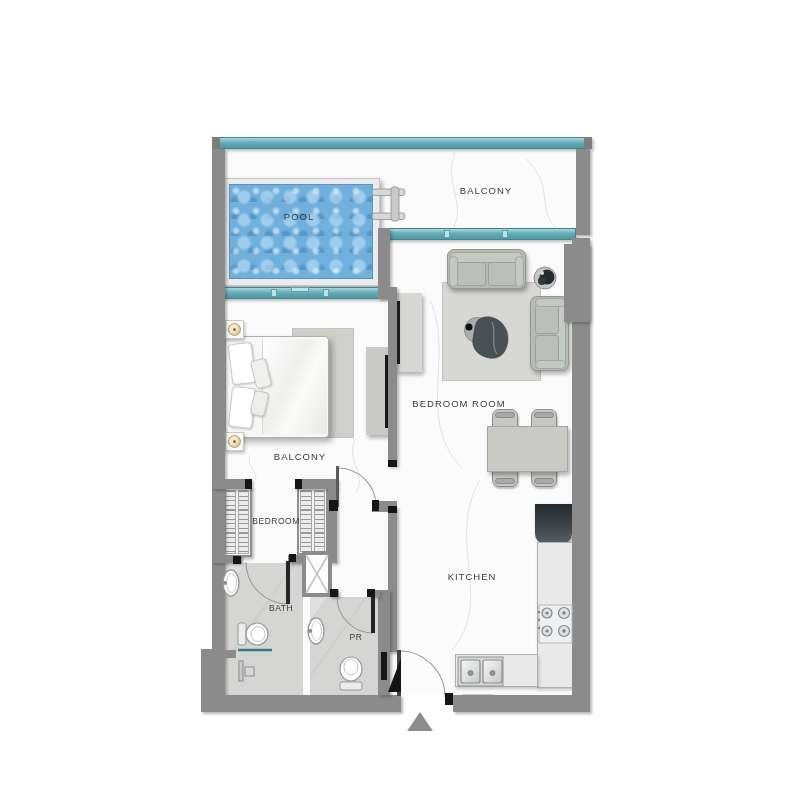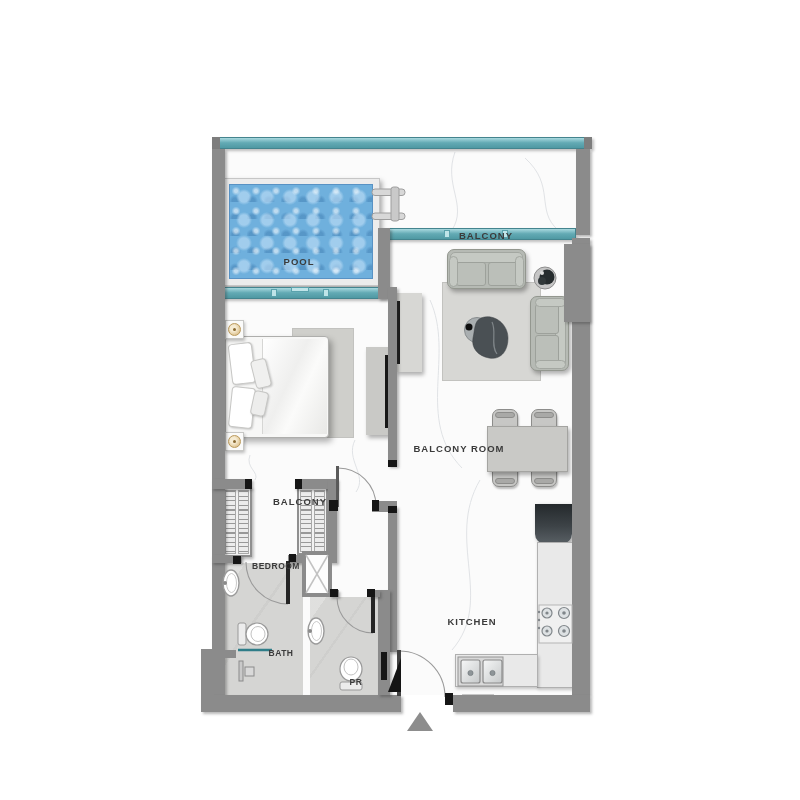--- a/index.html
+++ b/index.html
@@ -48,21 +48,21 @@
   .fridge{position:absolute;background:linear-gradient(180deg,var(--fridge-dark) 0%,#3d4347 55%,#596065 100%);
           border-radius:0 0 10px 10px;box-shadow:2px 2px 4px rgba(0,0,0,.35);}
   .chair{position:absolute;background:#c7c7c5;border:1px solid #8d8d8b;border-radius:7px 7px 3px 3px;
          box-shadow:1px 2px 2px rgba(0,0,0,.25);}
   .chair .bar{position:absolute;left:2px;right:2px;top:2px;height:4px;background:#a9a9a7;border-radius:3px;border:1px solid #8d8d8b;}
   .chair.flip{border-radius:3px 3px 7px 7px;}
   .chair.flip .bar{top:auto;bottom:2px;}
   .table{position:absolute;background:#c9c9c6;border:1px solid #a4a4a1;box-shadow:2px 3px 4px rgba(0,0,0,.3);}
   .whiterect{position:absolute;background:#ffffff;border:1px solid #c9c9c9;box-sizing:border-box;}
   .lbl{position:absolute;transform:translate(-50%,-50%);font-size:9.5px;letter-spacing:1px;color:var(--label);
-       white-space:nowrap;font-weight:700;margin-top:45px;}
+       white-space:nowrap;font-weight:400;}
   .lbl.sm{font-size:8.5px;letter-spacing:.5px;}
   .arrow{position:absolute;width:0;height:0;border-left:13px solid transparent;border-right:13px solid transparent;
          border-bottom:19px solid var(--arrow);}
   svg{position:absolute;left:0;top:0;pointer-events:none;}
 </style>
 </head>
 <body>
 
 <div id="plan">
 
@@ -301,21 +301,21 @@
     <g>
       <circle cx="545" cy="278" r="11" fill="#c6c6c6" stroke="#8d8d8d"></circle>
       <circle cx="547" cy="277" r="7.5" fill="#262c2e"></circle>
       <circle cx="542" cy="281" r="4" fill="#31383a"></circle>
       <circle cx="542" cy="273" r="2" fill="#dddddd"></circle>
     </g>
   </svg>
 
   <div class="lbl" style="left:486px;top:190px;">BALCONY</div>
   <div class="lbl" style="left:299px;top:216px;text-align:center;">POOL</div>
-  <div class="lbl" style="left:459px;top:403px;">BALCONY ROOM</div>
+  <div class="lbl" style="left:459px;top:403px;">BEDROOM ROOM</div>
   <div class="lbl" style="left:300px;top:456px;">BALCONY</div>
   <div class="lbl sm" style="left:276px;top:521px;">BEDROOM</div>
   <div class="lbl sm" style="left:277px;top:608px;padding-left:8px;">BATH</div>
   <div class="lbl sm" style="left:356px;top:637px;">PR</div>
   <div class="lbl" style="left:472px;top:576px;">KITCHEN</div>
 
   <div class="arrow" style="left:407px;top:712px;"></div>
 
 </div>
 

